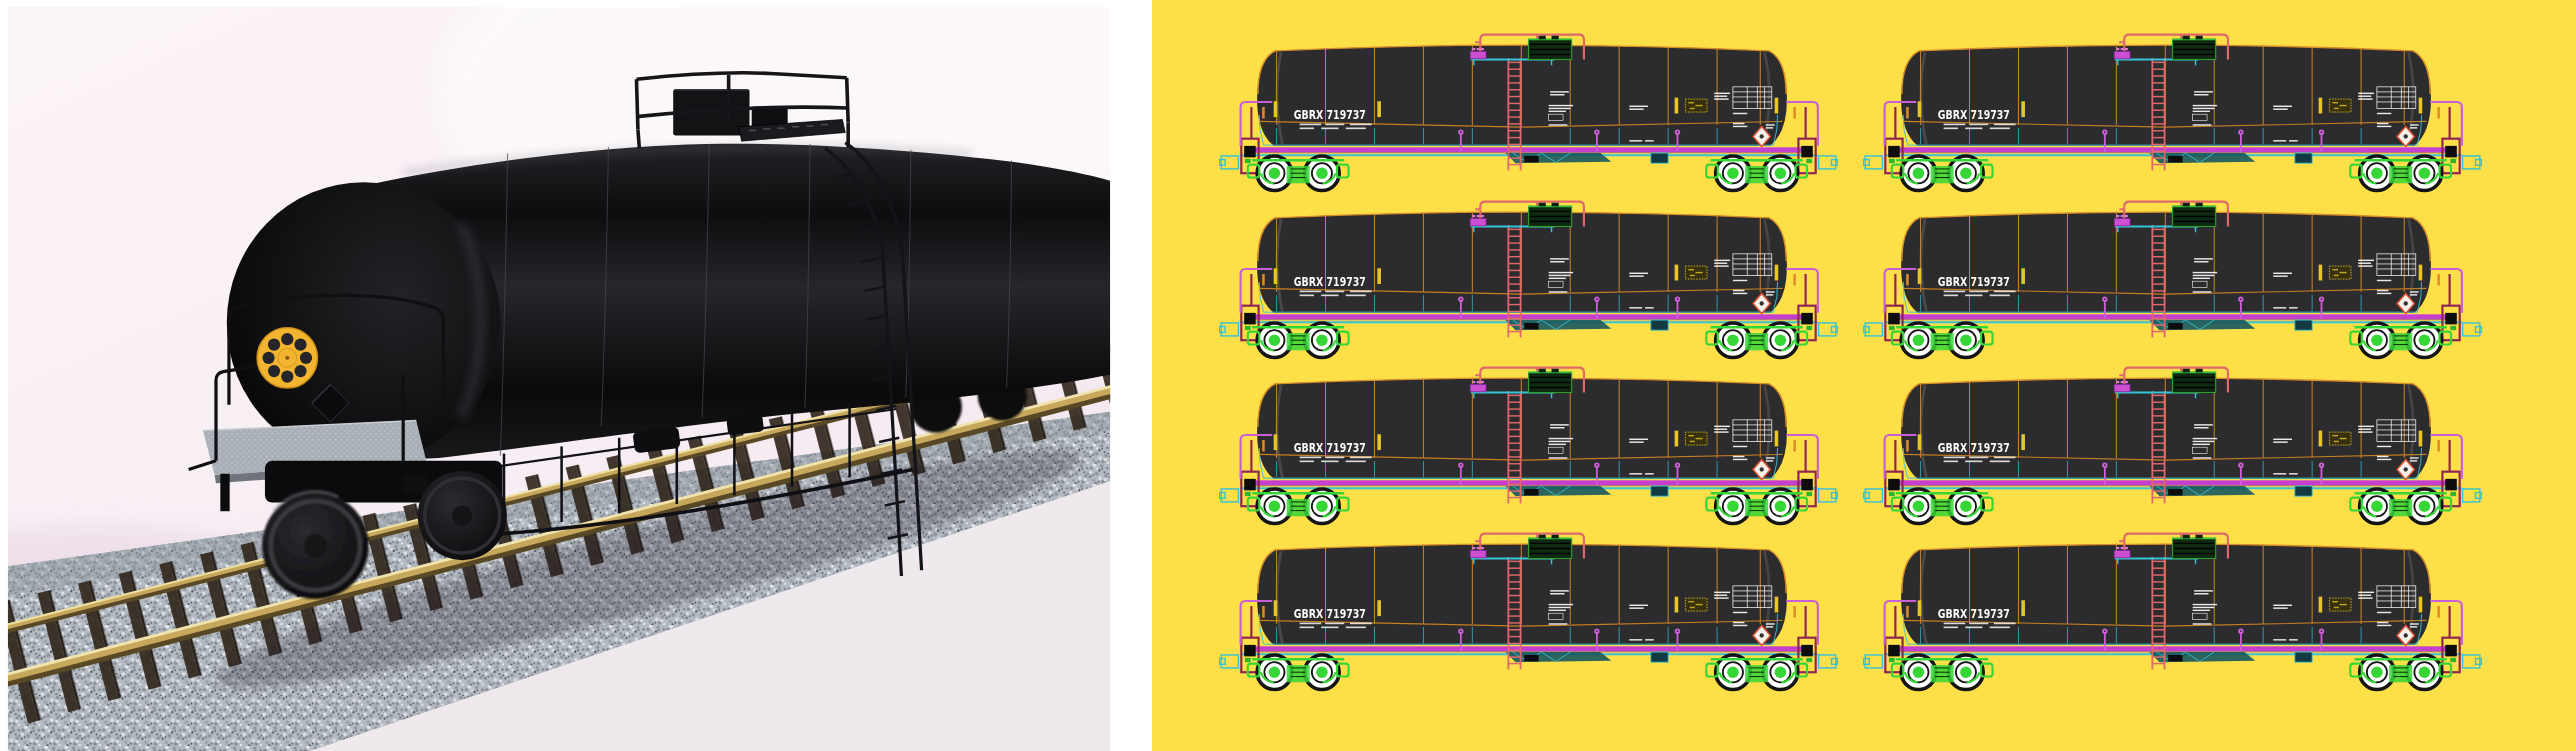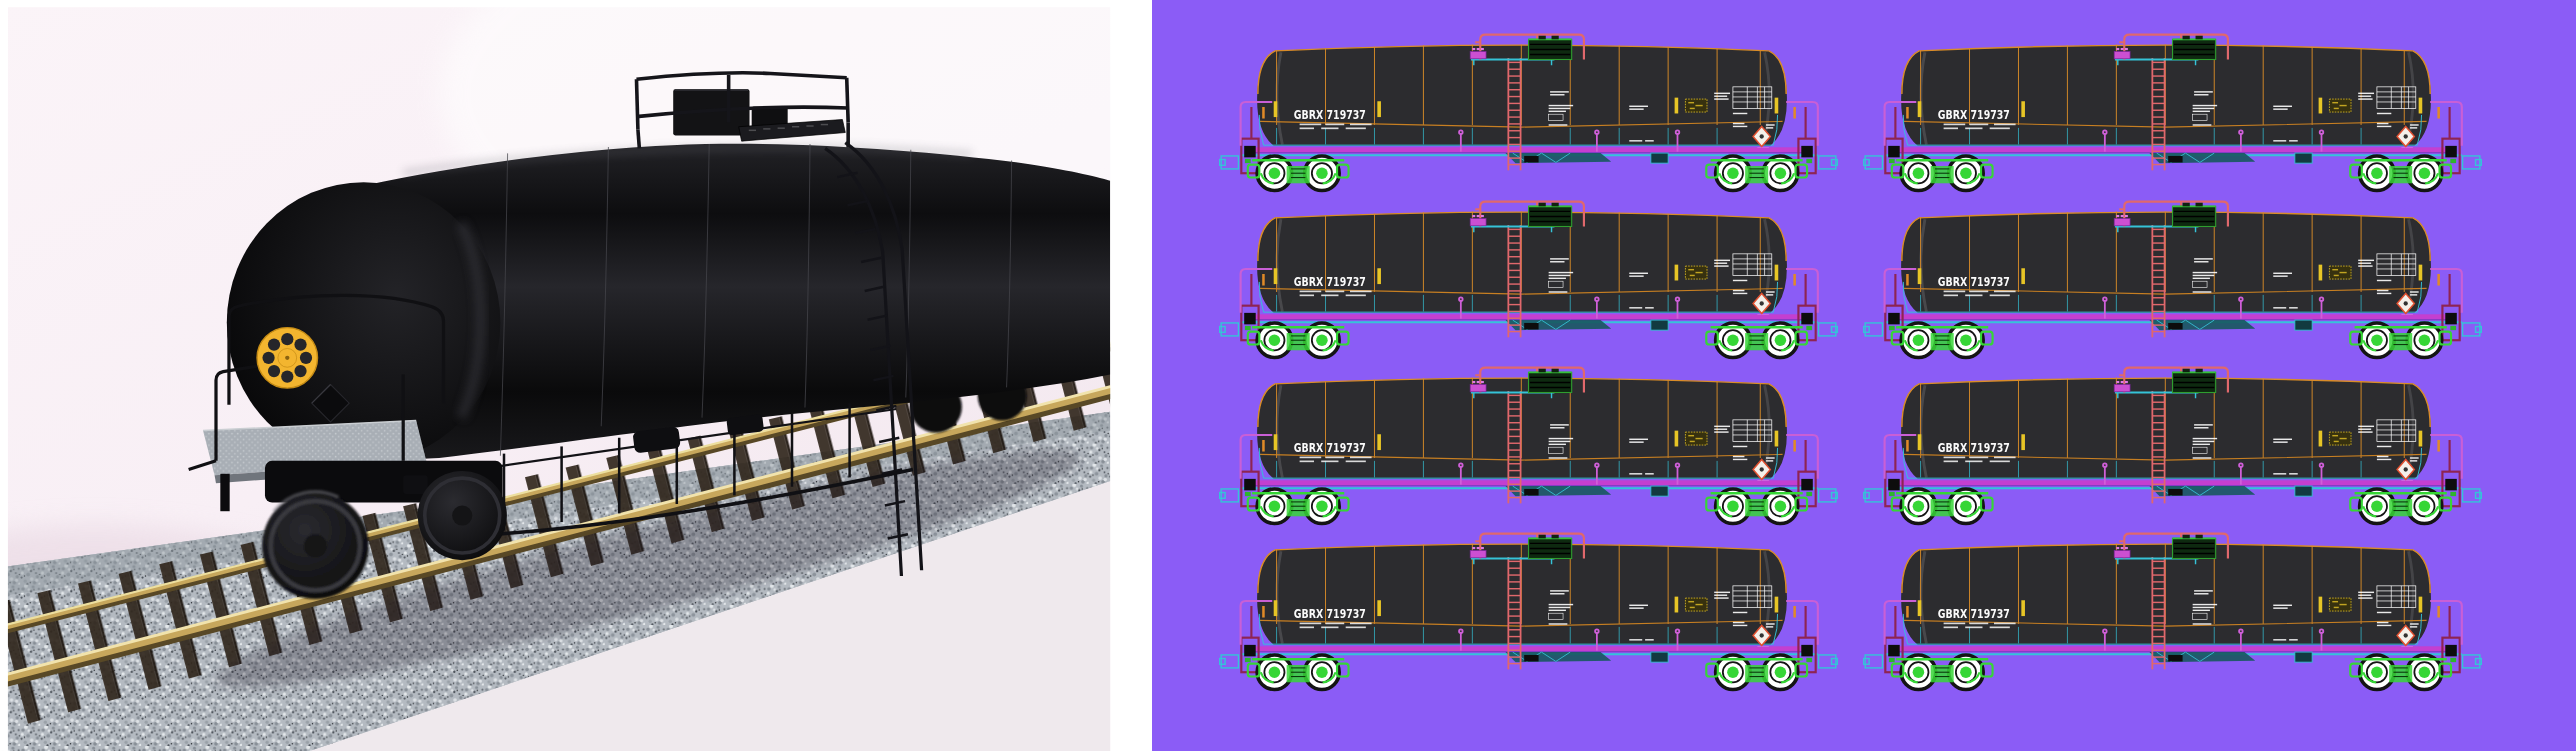--- a/index.html
+++ b/index.html
@@ -1,19 +1,19 @@
 <!DOCTYPE html>
 <html style="font-size:11.5px"><head>
 <meta charset="utf-8">
 <style>
   html,body{margin:0;padding:0;background:#ffffff;}
   .canvas{position:relative;width:2576px;height:751px;background:#ffffff;overflow:hidden;
           font-family:"Liberation Sans",sans-serif;}
   .photo-panel{position:absolute;left:0;top:0;width:1152px;height:751px;}
-  .artwork-panel{position:absolute;left:1152px;top:0;width:1424px;height:751px;background:#8b5cf6;}
+  .artwork-panel{position:absolute;left:1152px;top:0;width:1424px;height:751px;background:#fde047;}
   .car{position:absolute;width:619px;height:168px;}
   svg{display:block;}
 </style>
 </head>
 <body>
 
 <div class="canvas">
 
   <div class="photo-panel">
     <svg width="1152" height="751" viewBox="0 0 1600 1043">

